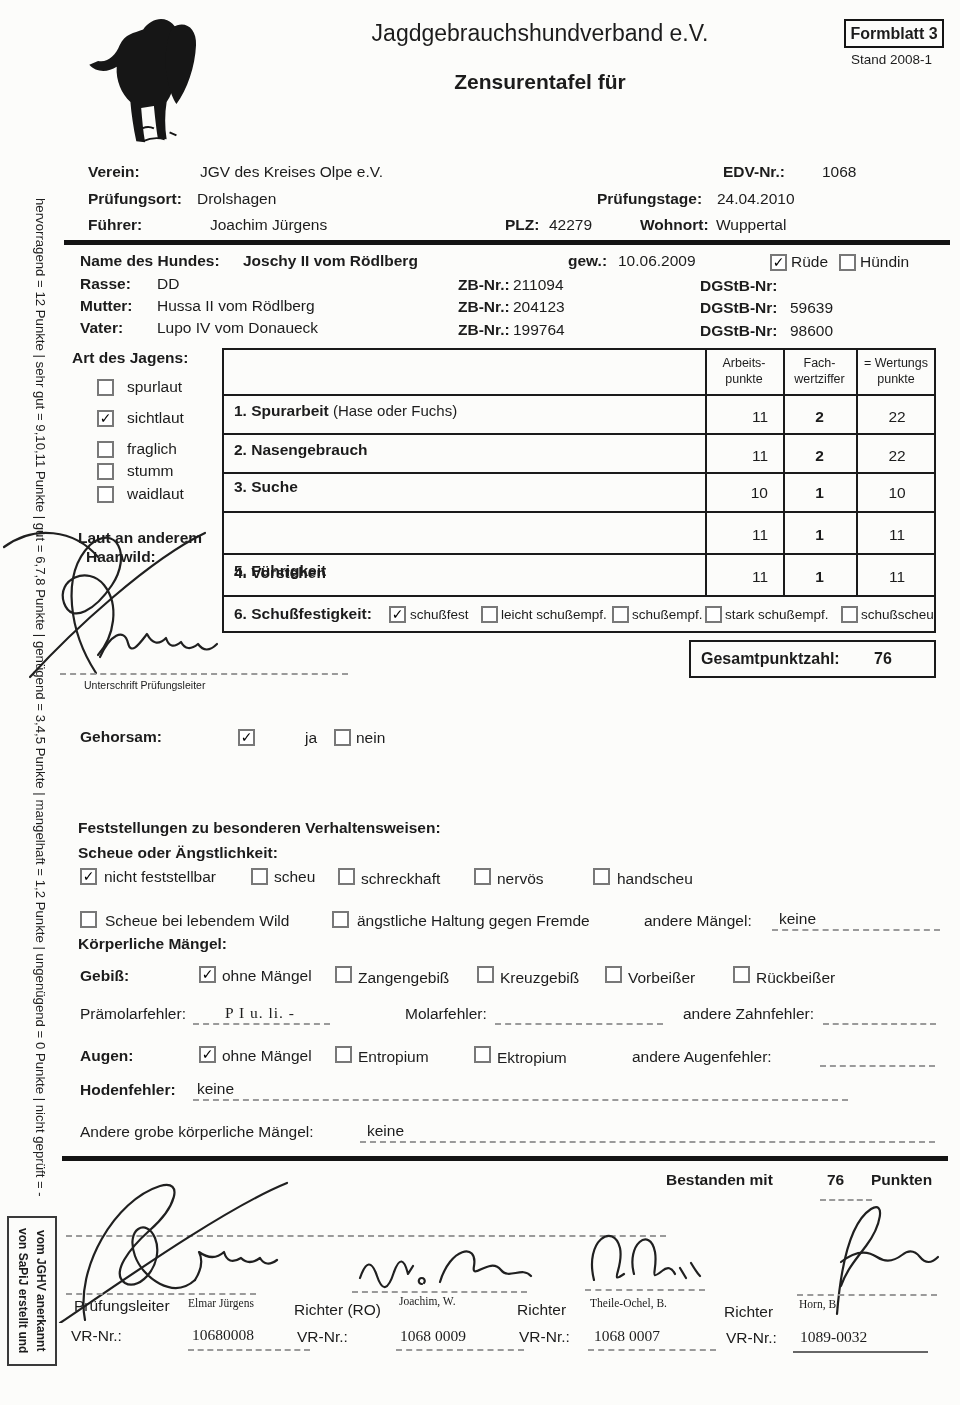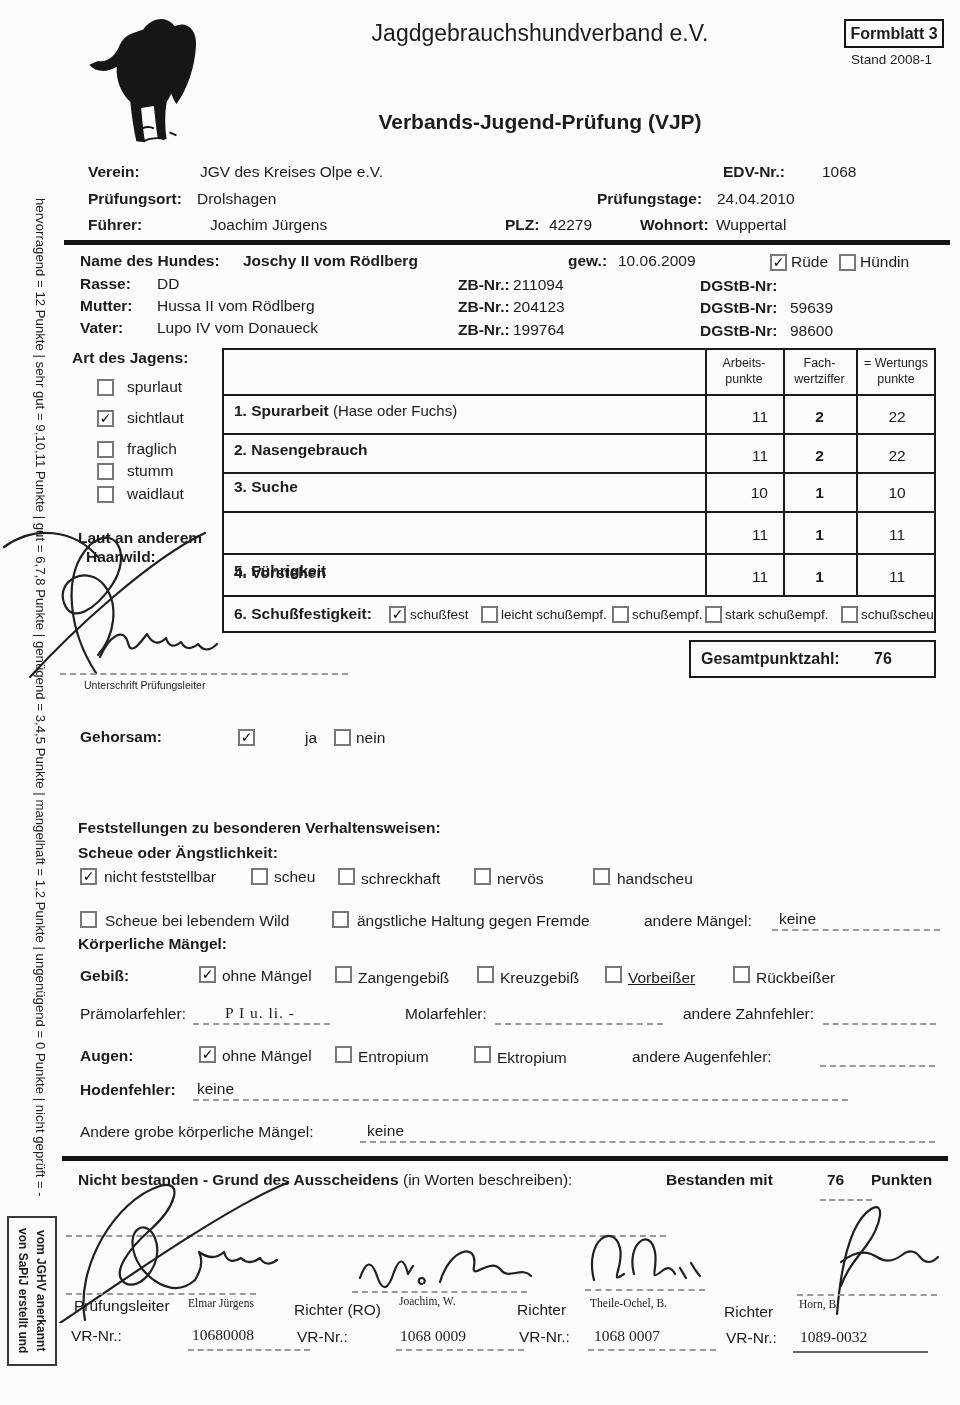--- a/index.html
+++ b/index.html
@@ -42,21 +42,21 @@
 <body>
 
 <div class="page">
 
   <svg style="left:86px;top:8px;" width="128" height="142" viewBox="0 0 130 145">
     <path fill="#161616" d="M58,22 C66,10 80,8 88,16 C96,24 97,34 94,44 C99,42 106,45 107,52 L95,52 C94,66 90,84 82,96 C80,108 80,122 82,134 L73,133 C71,120 70,110 69,100 L56,102 C57,114 58,126 60,137 L51,136 C48,122 46,108 45,96 C36,88 30,74 31,60 C22,66 10,66 3,58 L12,54 C22,56 30,48 34,38 C40,26 48,26 58,22 Z"></path>
     <path fill="#161616" d="M88,20 C100,12 113,20 112,38 C111,60 103,83 92,98 C85,88 80,66 81,48 C82,36 84,27 88,20 Z"></path>
     <path fill="none" stroke="#161616" stroke-width="2" d="M52,126 q9,-7 17,-3 M58,136 q11,-5 22,-2 M85,127 l7,3"></path>
   </svg>
   <div class="t f23 c" style="left:290px;top:20px;width:500px;">Jagdgebrauchshundverband e.V.</div>
-  <div class="t f21 c" style="left:250px;top:110px;width:580px;">Verbands-Jugend-Prüfung (VJP)</div>
+  <div class="t f21 c" style="left:290px;top:70px;width:500px;">Zensurentafel für</div>
   <div class="fbbox">Formblatt 3</div>
   <div class="t f13" style="left:851px;top:52px;">Stand 2008-1</div>
 
   <div class="t b" style="left:88px;top:163px;">Verein:</div>
   <div class="t" style="left:200px;top:163px;">JGV des Kreises Olpe e.V.</div>
   <div class="t b" style="left:723px;top:163px;">EDV-Nr.:</div>
   <div class="t" style="left:822px;top:163px;">1068</div>
 
   <div class="t b" style="left:88px;top:190px;">Prüfungsort:</div>
   <div class="t" style="left:197px;top:190px;">Drolshagen</div>
@@ -216,21 +216,21 @@
   <div class="t b" style="left:78px;top:935px;">Körperliche Mängel:</div>
 
   <div class="t b" style="left:80px;top:967px;">Gebiß:</div>
   <span class="cb" style="left:199px;top:966px;">✓</span>
   <div class="t" style="left:222px;top:967px;">ohne Mängel</div>
   <span class="cb" style="left:335px;top:966px;"></span>
   <div class="t" style="left:358px;top:969px;">Zangengebiß</div>
   <span class="cb" style="left:477px;top:966px;"></span>
   <div class="t" style="left:500px;top:969px;">Kreuzgebiß</div>
   <span class="cb" style="left:605px;top:966px;"></span>
-  <div class="t" style="left:628px;top:969px;text-decoration:underline;">Vorbeißer</div>
+  <div class="t" style="left:628px;top:969px;">Vorbeißer</div>
   <span class="cb" style="left:733px;top:966px;"></span>
   <div class="t" style="left:756px;top:969px;">Rückbeißer</div>
 
   <div class="t" style="left:80px;top:1005px;">Prämolarfehler:</div>
   <div class="t serif" style="left:225px;top:1004px;letter-spacing:1px;">P I u. li. -</div>
   <div class="ul" style="left:193px;top:1023px;width:137px;"></div>
   <div class="t" style="left:405px;top:1005px;">Molarfehler:</div>
   <div class="ul" style="left:495px;top:1023px;width:168px;"></div>
   <div class="t" style="left:683px;top:1005px;">andere Zahnfehler:</div>
   <div class="ul" style="left:823px;top:1023px;width:113px;"></div>
@@ -248,23 +248,20 @@
   <div class="t b" style="left:80px;top:1081px;">Hodenfehler:</div>
   <div class="t" style="left:197px;top:1080px;">keine</div>
   <div class="ul" style="left:193px;top:1099px;width:655px;"></div>
 
   <div class="t" style="left:80px;top:1123px;text-align:center;">Andere grobe körperliche Mängel:</div>
   <div class="t" style="left:367px;top:1122px;">keine</div>
   <div class="ul" style="left:360px;top:1141px;width:575px;"></div>
 
   <div class="rule" style="left:62px;top:1156px;width:886px;"></div>
 
-  <div class="t" style="left:78px;top:1171px;">
-    <span class="b">Nicht bestanden - Grund des Ausscheidens</span><span> (in Worten beschreiben):</span>
-  </div>
   <div class="t b" style="left:666px;top:1171px;">Bestanden mit</div>
   <div class="t b" style="left:827px;top:1171px;">76</div>
   <div class="t b" style="left:871px;top:1171px;">Punkten</div>
   <div class="ul" style="left:820px;top:1199px;width:52px;"></div>
 
   <div class="ul" style="left:66px;top:1235px;width:600px;"></div>
 
   <svg class="sig" style="left:55px;top:1178px;" width="250" height="145" viewBox="0 0 250 145">
     <path d="M30,142 C20,90 60,22 105,8 C130,1 120,30 95,52 C75,70 55,95 70,105 C85,114 110,85 100,60 C92,40 70,50 80,78 C88,100 118,122 140,102"></path>
     <path d="M5,145 C60,108 170,30 232,5"></path>

